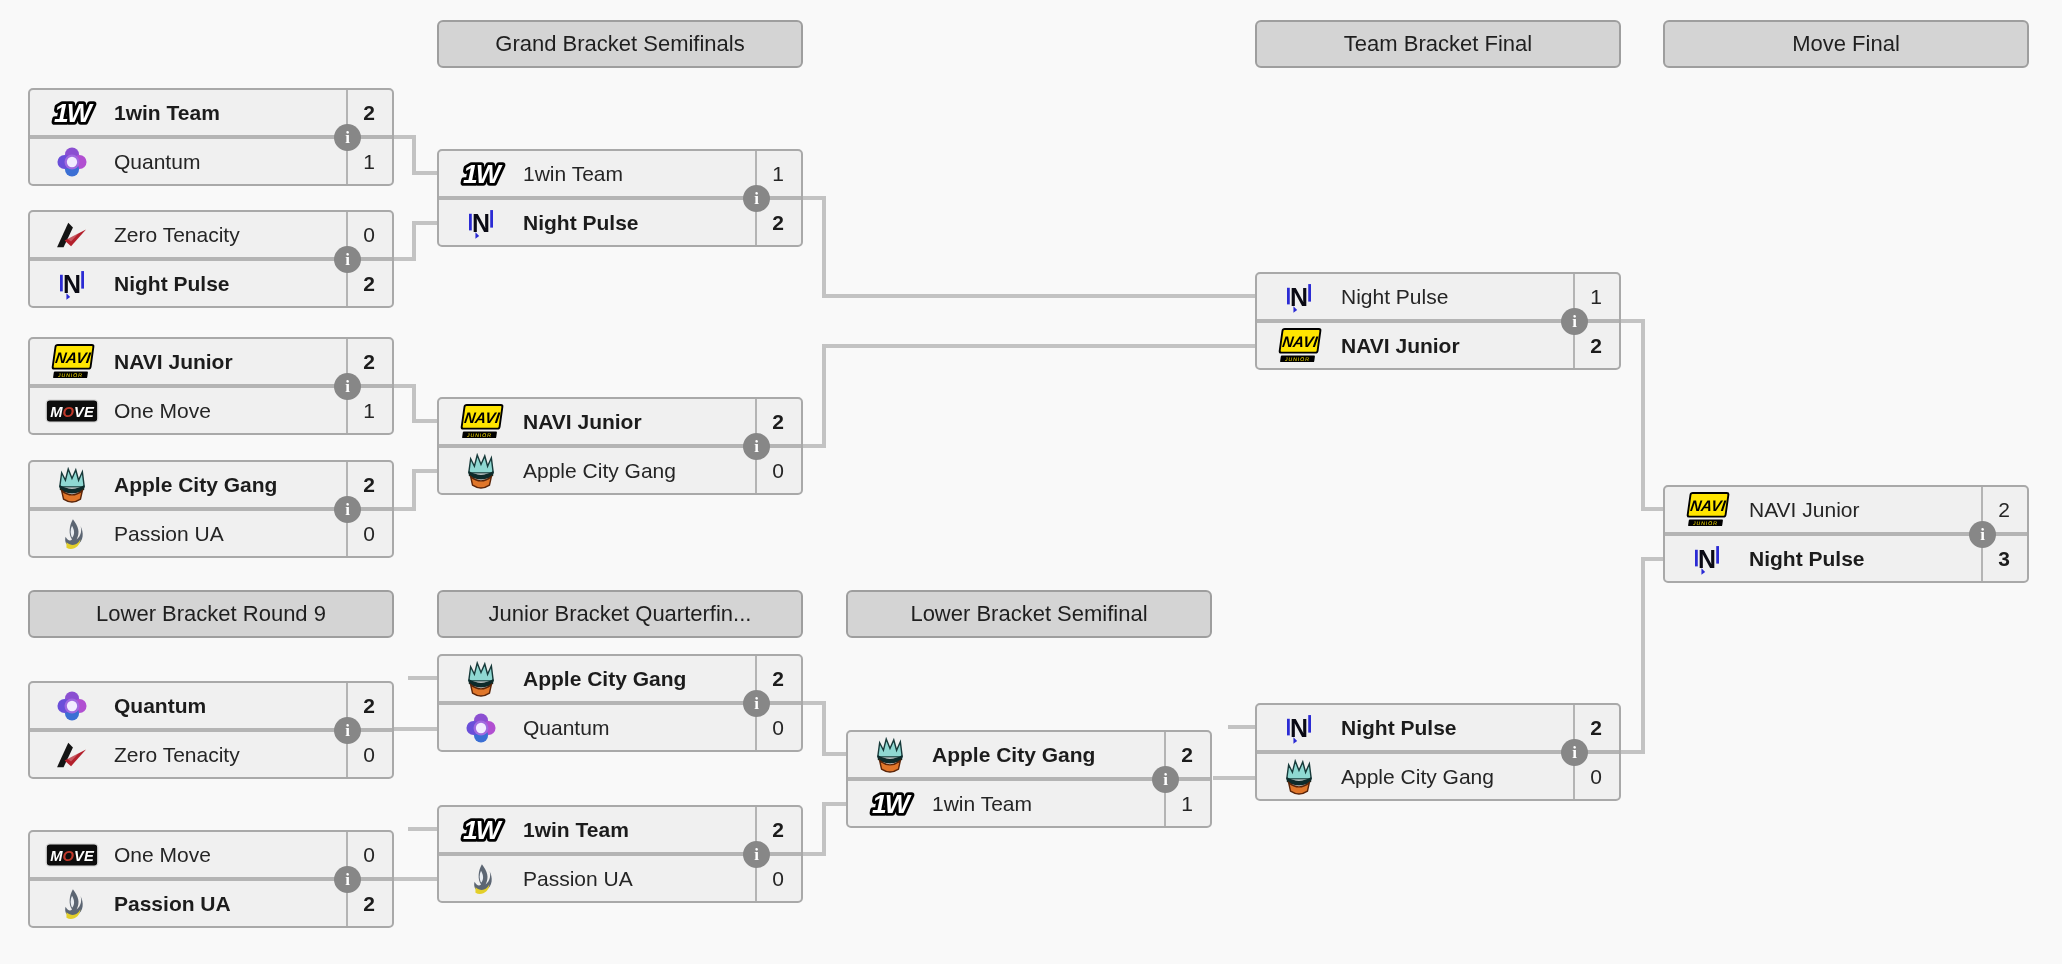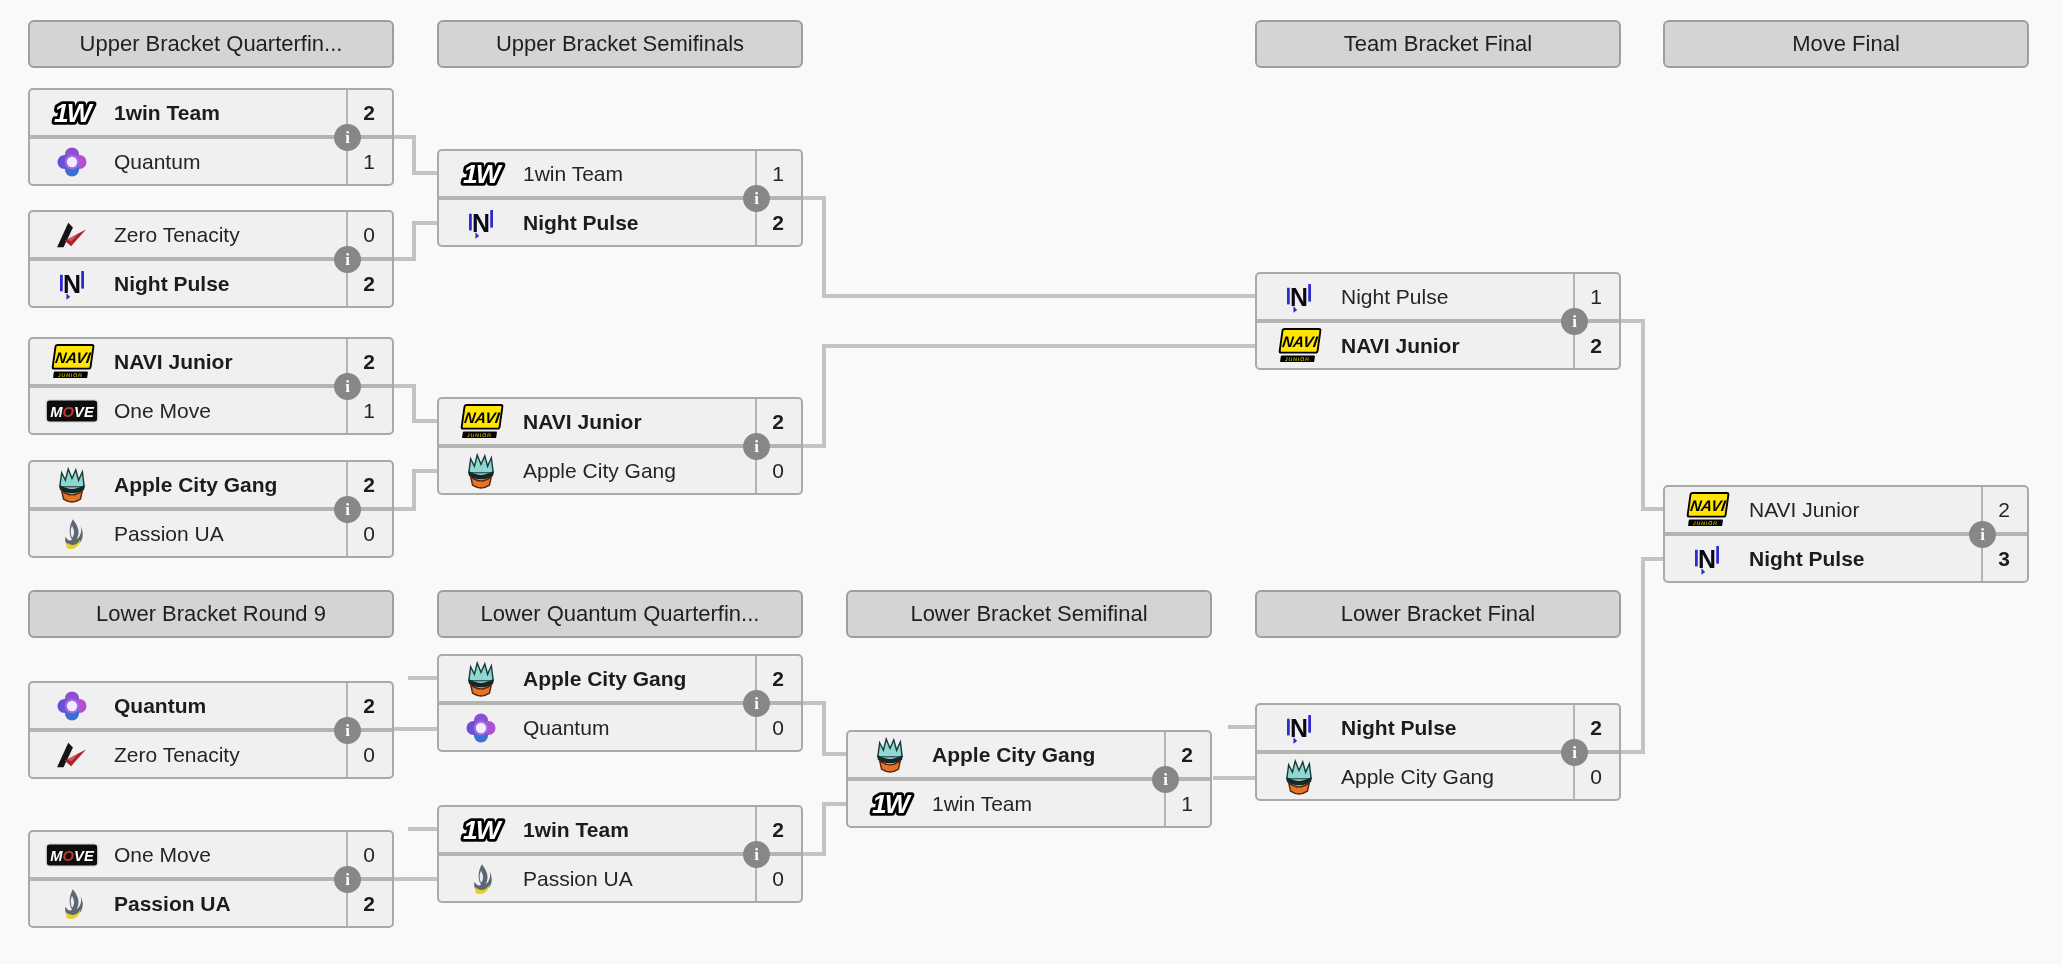--- a/index.html
+++ b/index.html
@@ -84,28 +84,26 @@
     <symbol id="sym-passion" viewBox="0 0 26 34">
       <path d="M14,1 C20,9 22,15 18,23 C23,19 24,12 22,8 C26,15 26,25 18,29 C10,33 4,28 6,20 C8,24 11,25 13,23 C9,17 10,8 14,1 Z" fill="#5c6673"></path>
       <path d="M7,26 C13,31 19,29 22,23 C22,30 14,36 7,32 Z" fill="#e3cf2a"></path>
       <path d="M13,8 C16,13 16,18 13,21 C11,17 11,12 13,8 Z" fill="#e9edf2"></path>
     </symbol>
   </defs>
 </svg>
 
 <div class="bracket">
 
-  <div class="round-header" style="left:28px;top:20px">Upper Bracket Quarterfin...</div>
-  <div class="round-header" style="left:437px;top:20px">Upper Bracket Semifinals</div>
+  <div class="round-header" style="left:437px;top:20px">Grand Bracket Semifinals</div>
   <div class="round-header" style="left:1255px;top:20px">Team Bracket Final</div>
   <div class="round-header" style="left:1663px;top:20px">Move Final</div>
   <div class="round-header" style="left:28px;top:590px">Lower Bracket Round 9</div>
-  <div class="round-header" style="left:437px;top:590px">Lower Quantum Quarterfin...</div>
+  <div class="round-header" style="left:437px;top:590px">Junior Bracket Quarterfin...</div>
   <div class="round-header" style="left:846px;top:590px">Lower Bracket Semifinal</div>
-  <div class="round-header" style="left:1255px;top:590px">Lower Bracket Final</div>
 
   <div>
     <div class="cn h" style="left:394px;top:135px;width:22px"></div>
     <div class="cn v" style="left:412px;top:135px;height:40px"></div>
     <div class="cn h" style="left:412px;top:171px;width:25px"></div>
     <div class="cn h" style="left:394px;top:257px;width:22px"></div>
     <div class="cn v" style="left:412px;top:221px;height:40px"></div>
     <div class="cn h" style="left:412px;top:221px;width:25px"></div>
     <div class="cn h" style="left:394px;top:384px;width:22px"></div>
     <div class="cn v" style="left:412px;top:384px;height:39px"></div>

